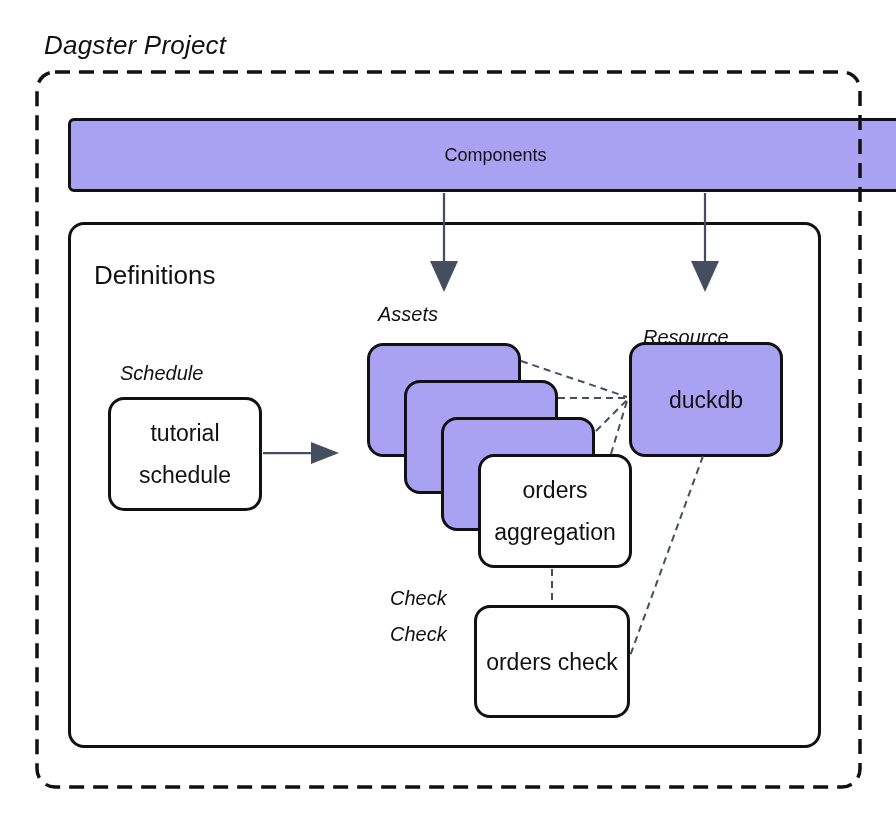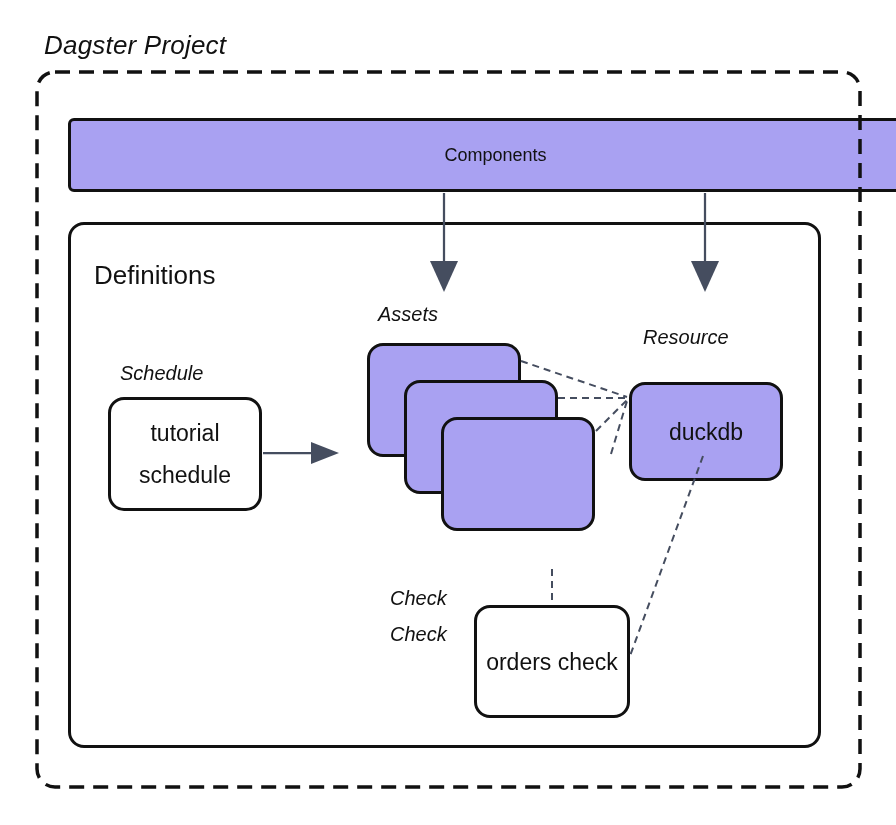--- a/index.html
+++ b/index.html
@@ -57,21 +57,21 @@
     border:3px solid var(--ink,#111);
     border-radius:16px;
     background:var(--purple,#a9a1f2);
     width:154px;height:114px;
   }
   .stack-1{left:367px;top:343px;}
   .stack-2{left:404px;top:380px;}
   .stack-3{left:441px;top:417px;}
   .node-schedule{left:108px;top:397px;width:154px;height:114px;padding:0 10px;}
   .node-aggregation{left:478px;top:454px;width:154px;height:114px;}
-  .node-duckdb{left:629px;top:342px;width:154px;height:99px;margin-top:40px;}
+  .node-duckdb{left:629px;top:342px;width:154px;height:115px;}
   .node-check{left:474px;top:605px;width:156px;height:113px;}
   .overlay{
     position:absolute;left:0;top:0;width:896px;height:825px;
     pointer-events:none;
   }
   .dashed-frame{
     fill:none;stroke:var(--ink,#111);
     stroke-width:3.5;stroke-dasharray:15 9;
   }
   .connector{stroke:var(--line,#454d5f);stroke-width:2.25;fill:none;}
@@ -94,20 +94,23 @@
 
   <div class="abs caption schedule-caption">Schedule</div>
   <div class="abs node white node-schedule">
     <span>tutorial schedule</span>
   </div>
 
   <div class="abs caption assets-caption">Assets</div>
   <div class="abs stack-box stack-1"></div>
   <div class="abs stack-box stack-2"></div>
   <div class="abs stack-box stack-3"></div>
+  <div class="abs node white node-aggregation">
+    <span>orders aggregation</span>
+  </div>
 
   <div class="abs caption resource-caption">Resource</div>
   <div class="abs node purple node-duckdb">
     <span>duckdb</span>
   </div>
 
   <div class="abs caption asset-check-caption">Check Check</div>
   <div class="abs node white node-check">
     <span>orders check</span>
   </div>

